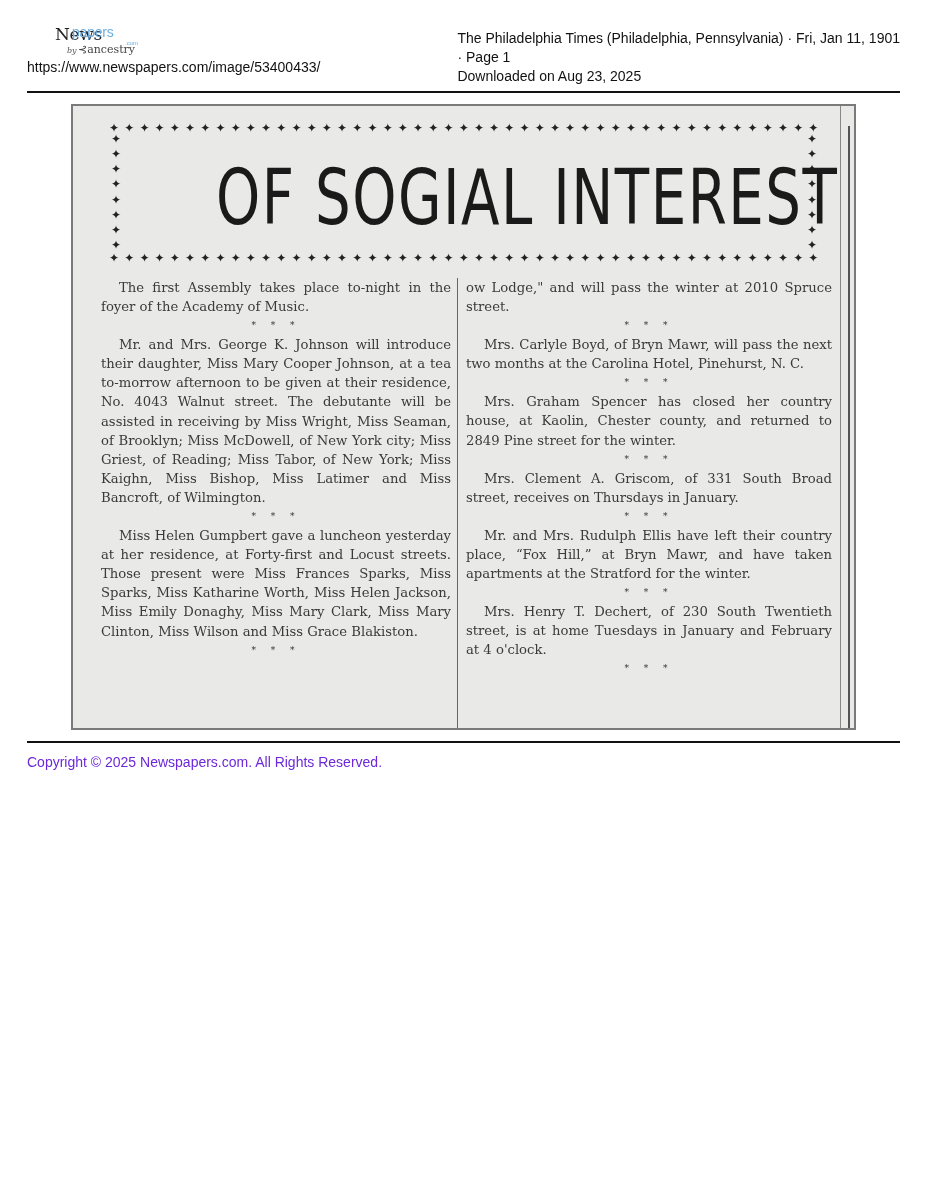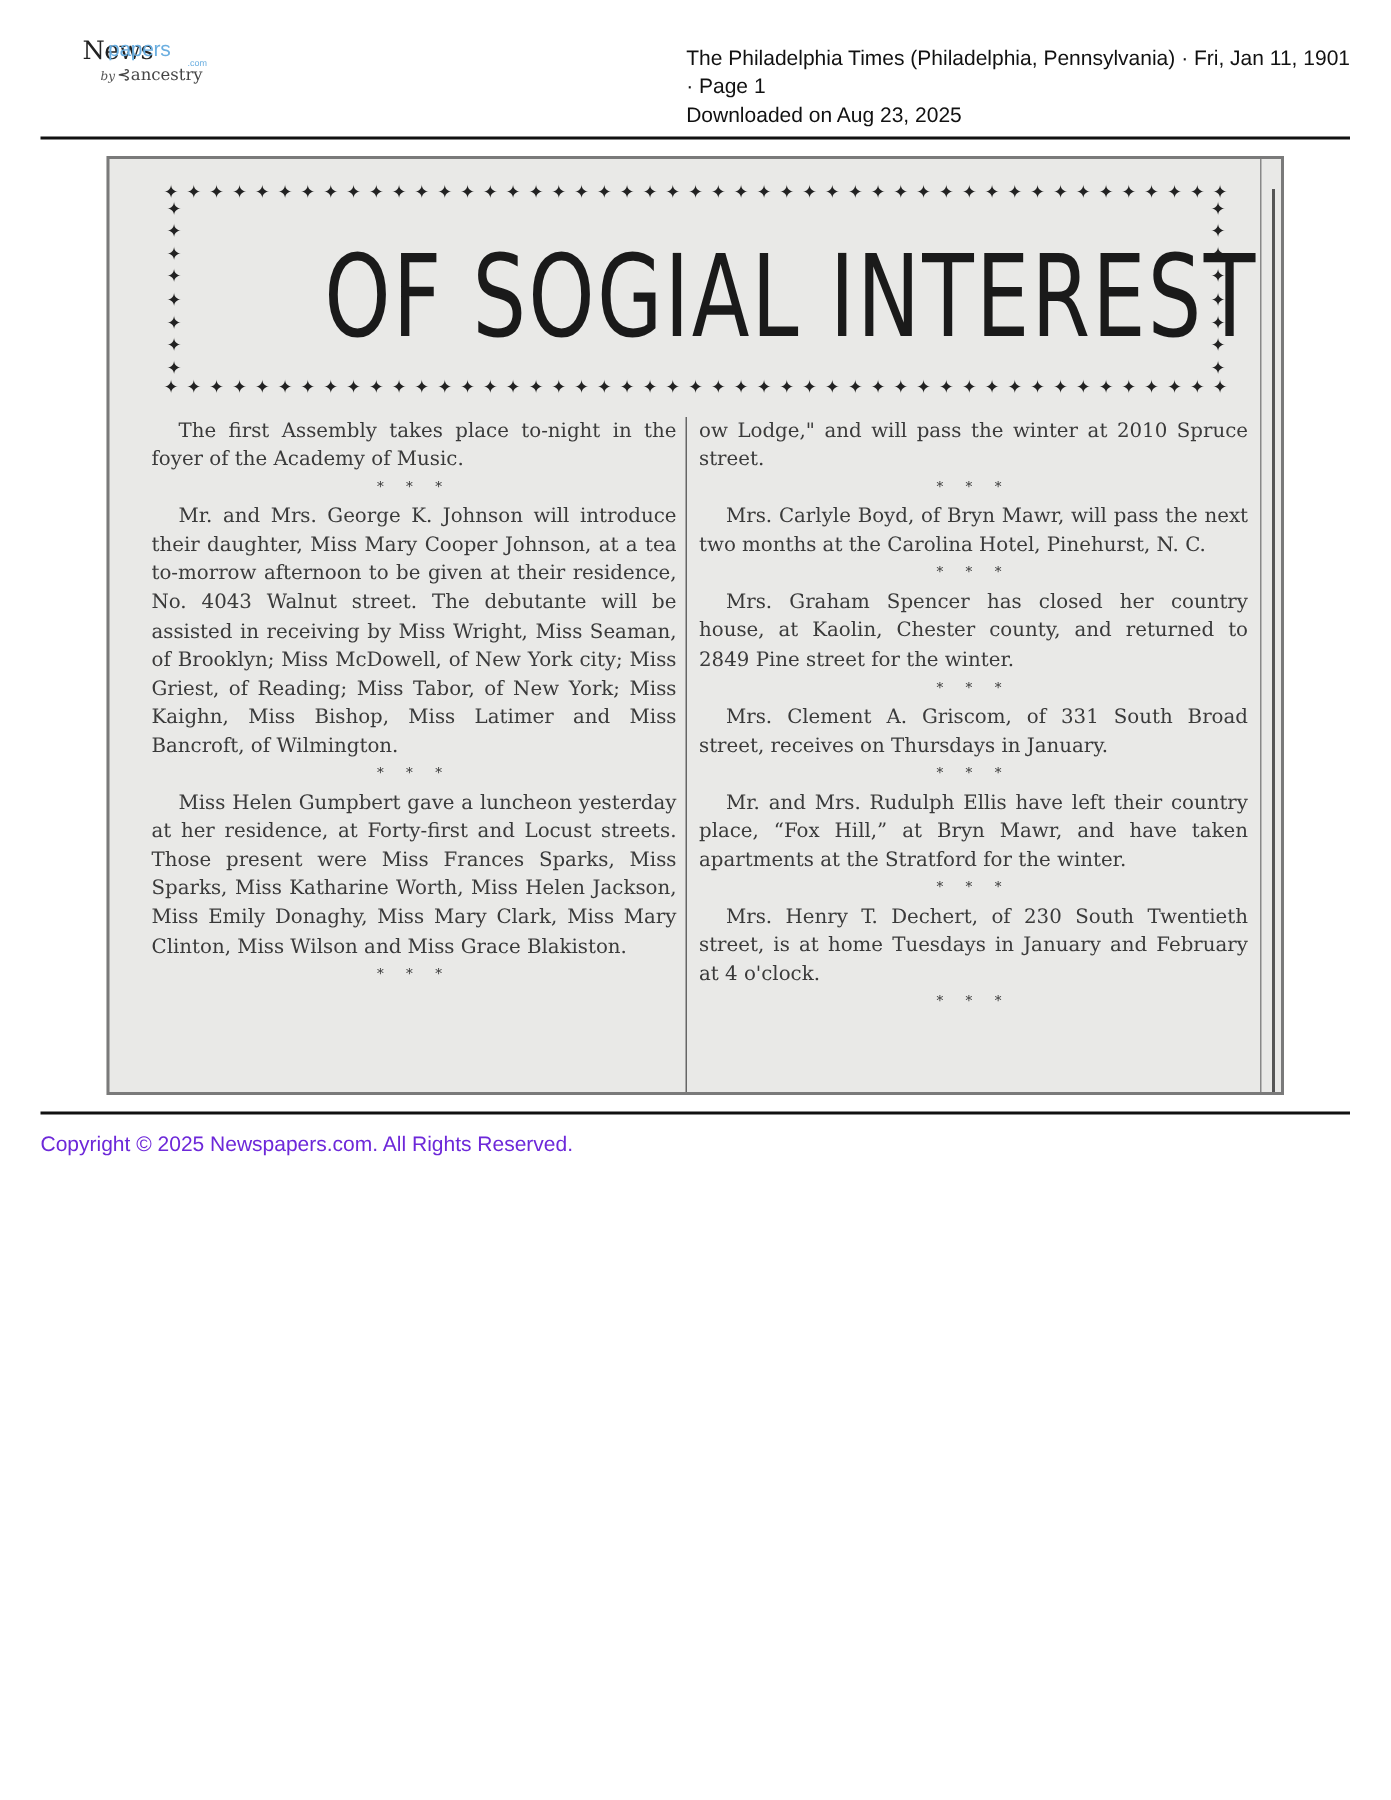--- a/index.html
+++ b/index.html
@@ -35,20 +35,21 @@
 <body>
 
 <div class="header">
   <div class="logo">
     <span class="logo-news">News</span>
     <span class="logo-papers">papers</span>
     <span class="logo-com">.com</span>
     <span class="logo-by">by</span>
     <span class="logo-ancestry">⊰<span>ancestry</span></span>
   </div>
+  <div class="url">https://www.newspapers.com/image/53400433/</div>
   <div class="meta">
     <div>The Philadelphia Times (Philadelphia, Pennsylvania) · Fri, Jan 11, 1901</div>
     <div>· Page 1</div>
     <div>Downloaded on Aug 23, 2025</div>
   </div>
 </div>
 
 <div class="rule-top"></div>
 
 <div class="clip">

